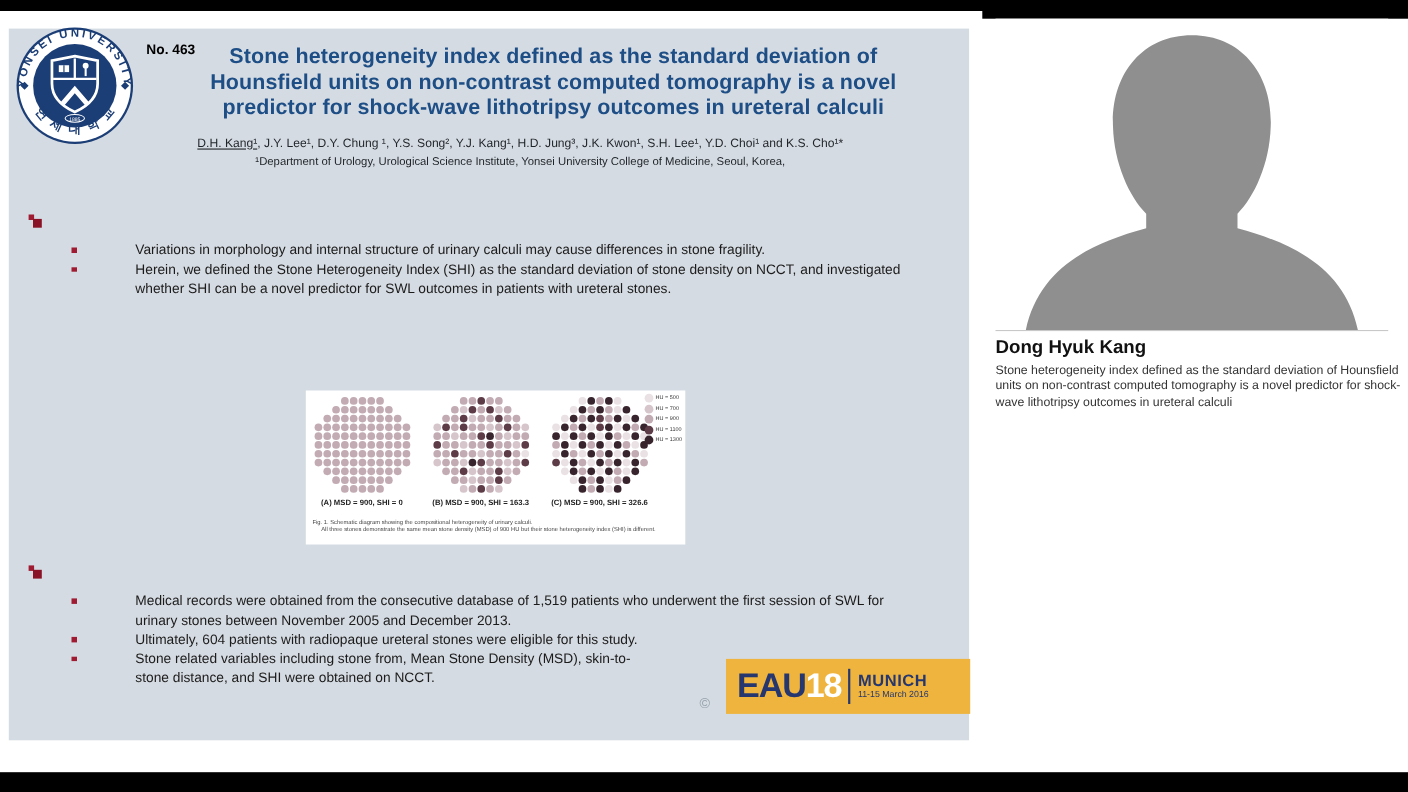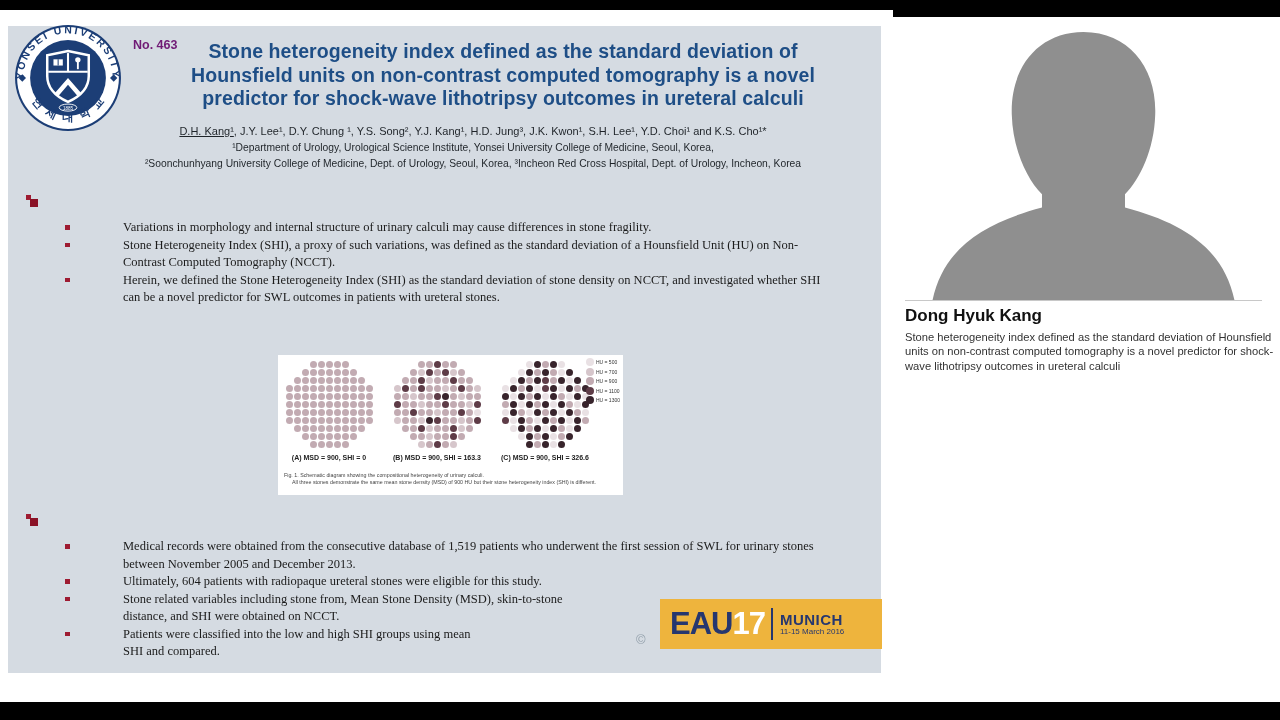--- a/index.html
+++ b/index.html
@@ -9,21 +9,21 @@
   .bar { position:absolute; background:#000; }
   .bar-top    { left:0; top:0; width:1280px; height:10px; }
   .bar-top-rt { left:893px; top:0; width:387px; height:17px; }
   .bar-bottom { left:0; top:702px; width:1280px; height:18px; }
 
   
   .poster { position:absolute; left:8px; top:26px; width:873px; height:647px; background:#d5dbe2; }
 
   .logo { position:absolute; left:6px; top:-2px; width:108px; height:108px; }
 
-  .poster-number { position:absolute; left:125px; top:12px; font-size:12.5px; font-weight:bold; color:#701a75; }
+  .poster-number { position:absolute; left:125px; top:12px; font-size:12.5px; font-weight:bold; color:#000000; }
 
   .poster-title { position:absolute; left:150px; top:14px; width:690px; text-align:center;
     font-size:19.5px; font-weight:bold; color:#1e4e86; line-height:23.5px; letter-spacing:0.1px; }
 
   .byline { position:absolute; left:95px; top:99px; width:740px; text-align:center; color:#1f2429; }
   .authors { font-size:11px; }
   .authors .presenting { text-decoration:underline; }
   .affil { font-size:10.3px; line-height:16px; }
   .affil-block { margin-top:3px; }
 
@@ -32,21 +32,21 @@
     font-size:15.5px; font-weight:bold; color:#111; line-height:29px; padding-left:27px; }
   .strip-1 { top:162px; }
   .strip-2 { top:481px; }
 
   .section-glyph { position:absolute; width:14px; height:15px; }
   .glyph-1 { left:18px; top:169px; }
   .glyph-2 { left:18px; top:488px; }
   .section-glyph::before { content:""; position:absolute; left:0; top:0; width:5px; height:5px; background:#9e1b32; }
   .section-glyph::after  { content:""; position:absolute; left:4px; top:4px; width:8px; height:8px; background:#8a1226; }
 
-  ul.bullets { position:absolute; left:0; width:822px; list-style:none;font-family:Liberation Serif, serif; }
+  ul.bullets { position:absolute; left:0; width:822px; list-style:none; }
   .list-1 { top:193px; }
   .list-2 { top:512px; }
   ul.bullets li { position:relative; padding-left:115px; font-size:12.5px; line-height:17.5px; color:#1b1b1b; }
   ul.bullets li::before { content:""; position:absolute; left:57px; top:6px; width:4.5px; height:4.5px; background:#9e1b32; }
   ul.bullets li span { display:inline-block; max-width:702px; }
   .list-2 li:nth-child(3) span { max-width:452px; }
   .list-2 li:nth-child(4) span { max-width:352px; }
 
   
   .figure { position:absolute; left:270px; top:329px; width:345px; height:140px; background:#ffffff; }
@@ -128,28 +128,26 @@
 
     <div class="poster-number">No. 463</div>
     <div class="poster-title">Stone heterogeneity index defined as the standard deviation of Hounsfield units on non-contrast computed tomography is a novel predictor for shock-wave lithotripsy outcomes in ureteral calculi</div>
 
     <div class="byline">
       <div class="authors">
         <span class="presenting">D.H. Kang¹</span><span>, J.Y. Lee¹, D.Y. Chung ¹, Y.S. Song², Y.J. Kang¹, H.D. Jung³, J.K. Kwon¹, S.H. Lee¹, Y.D. Choi¹ and K.S. Cho¹*</span>
       </div>
       <div class="affil-block">
         <div class="affil">¹Department of Urology, Urological Science Institute, Yonsei University College of Medicine, Seoul, Korea,</div>
-        <div class="affil">²Soonchunhyang University College of Medicine, Dept. of Urology, Seoul, Korea, ³Incheon Red Cross Hospital, Dept. of Urology, Incheon, Korea</div>
       </div>
     </div>
 
     <span class="section-glyph glyph-1"></span>
     <ul class="bullets list-1">
         <li><span>Variations in morphology and internal structure of urinary calculi may cause differences in stone fragility.</span></li>
-        <li><span>Stone Heterogeneity Index (SHI), a proxy of such variations, was defined as the standard deviation of a Hounsfield Unit (HU) on Non-Contrast Computed Tomography (NCCT).</span></li>
         <li><span>Herein, we defined the Stone Heterogeneity Index (SHI) as the standard deviation of stone density on NCCT, and investigated whether SHI can be a novel predictor for SWL outcomes in patients with ureteral stones.</span></li>
       </ul>
 
     <div class="figure">
       <div class="figure-stones">
           <div class="stone-col">
             <div class="stone-grid">
               <div class="dot-row">
                 <span class="dot" style="background: rgb(194, 171, 178);"></span>
                 <span class="dot" style="background: rgb(194, 171, 178);"></span>
@@ -547,27 +545,26 @@
         <div class="cap1">Fig. 1. Schematic diagram showing the compositional heterogeneity of urinary calculi.</div>
         <div class="cap2">All three stones demonstrate the same mean stone density (MSD) of 900 HU but their stone heterogeneity index (SHI) is different.</div>
       </div>
     </div>
 
     <span class="section-glyph glyph-2"></span>
     <ul class="bullets list-2">
         <li><span>Medical records were obtained from the consecutive database of 1,519 patients who underwent the first session of SWL for urinary stones between November 2005 and December 2013.</span></li>
         <li><span>Ultimately, 604 patients with radiopaque ureteral stones were eligible for this study.</span></li>
         <li><span>Stone related variables including stone from, Mean Stone Density (MSD), skin-to-stone distance, and SHI were obtained on NCCT.</span></li>
-        <li><span>Patients were classified into the low and high SHI groups using mean SHI and compared.</span></li>
       </ul>
 
     <span class="copyright-mark">©</span>
     <div class="eau-logo">
       <span class="eau-word">EAU</span>
-      <span class="eau-year">17</span>
+      <span class="eau-year">18</span>
       <span class="eau-div"></span>
       <span class="eau-right">
         <span class="eau-city">MUNICH</span>
         <span class="eau-dates">11-15 March 2016</span>
       </span>
     </div>
   </div>
 
   <div class="speaker-video">
     <svg viewBox="0 0 200 150" preserveAspectRatio="xMidYMax slice">

